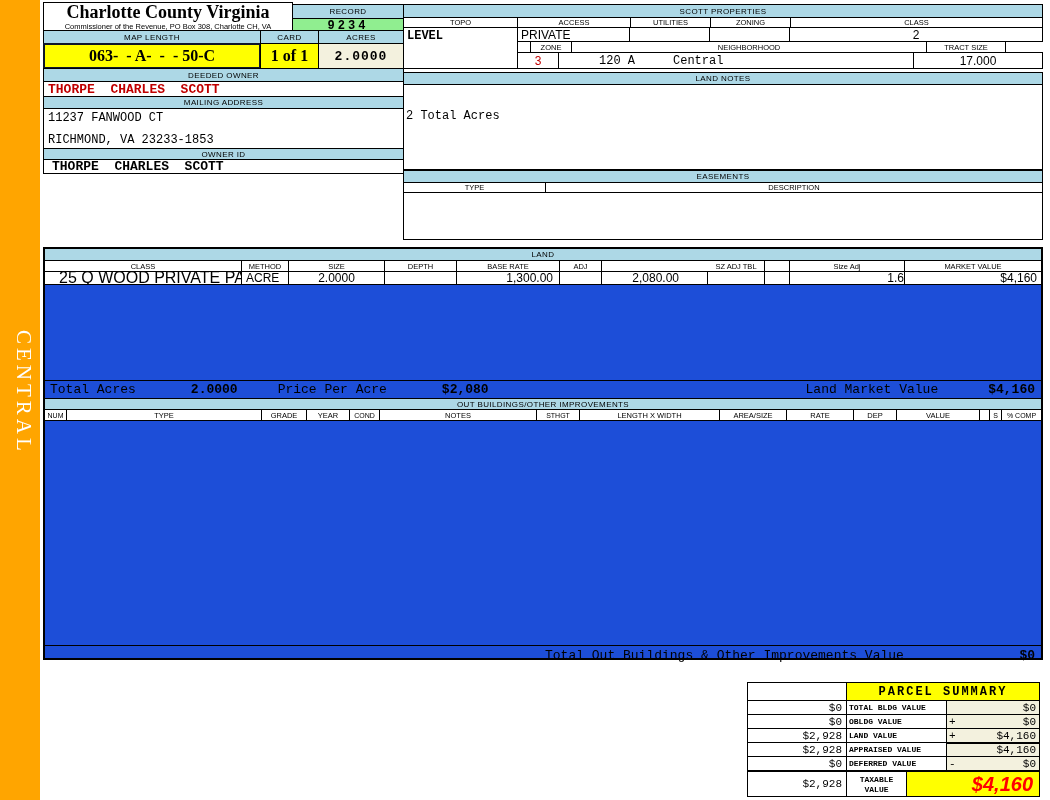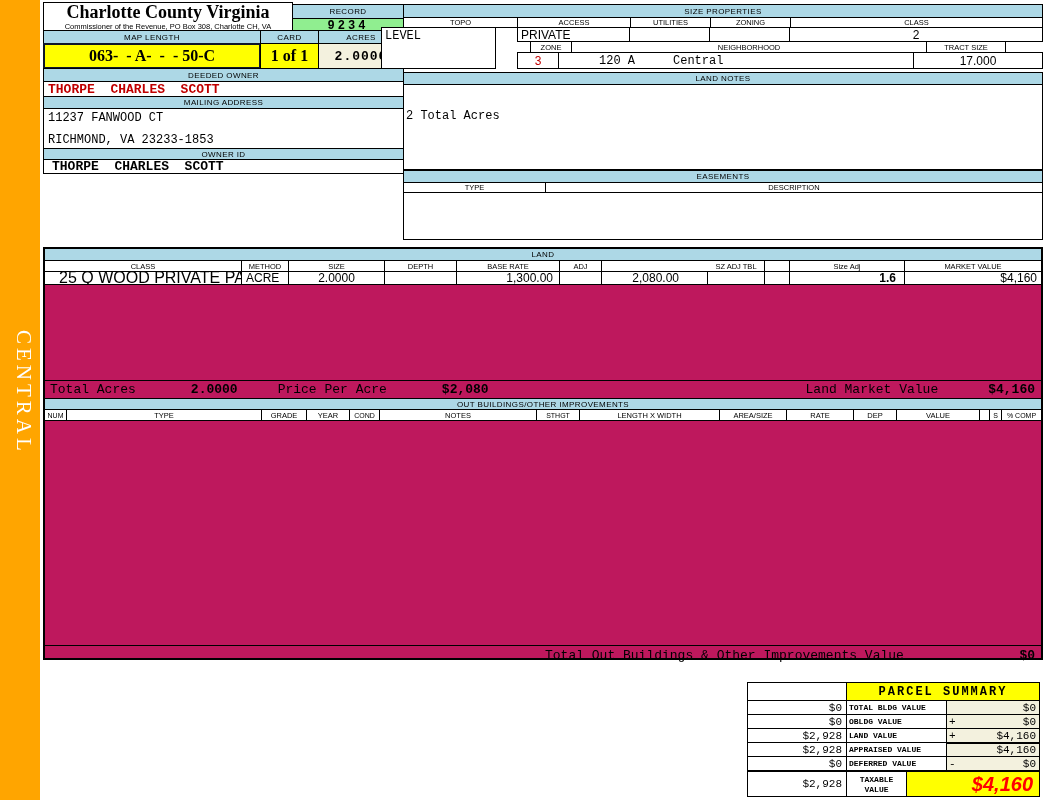--- a/index.html
+++ b/index.html
@@ -59,31 +59,31 @@
   <div class="abs bluebar" style="left:43px;top:96px;width:361px;height:13px;">MAILING ADDRESS</div>
   <div class="abs whitebox" style="left:43px;top:108px;width:361px;height:41px;display:flex;flex-direction:column;justify-content:space-between;">
     <div class="m12" style="padding:2px 0 0 4px;">11237 FANWOOD CT</div>
     <div class="m12" style="padding:0 0 1px 4px;">RICHMOND, VA 23233-1853</div>
   </div>
 
   <div class="abs bluebar" style="left:43px;top:148px;width:361px;height:12px;">OWNER ID</div>
   <div class="abs whitebox vcenter pre" style="left:43px;top:159px;width:361px;height:15px;padding-left:8px;
               font:bold 13px 'Liberation Mono',monospace;">THORPE  CHARLES  SCOTT</div>
 
-  <div class="abs bluebar" style="left:403px;top:4px;width:640px;height:14px;">SIZE PROPERTIES</div>
+  <div class="abs bluebar" style="left:403px;top:4px;width:640px;height:14px;">SCOTT PROPERTIES</div>
 
   <div class="abs cellrow" style="left:403px;top:17px;width:640px;height:11px;">
     <div style="width:114px;">TOPO</div>
     <div style="width:113px;">ACCESS</div>
     <div style="width:80px;">UTILITIES</div>
     <div style="width:80px;">ZONING</div>
     <div>CLASS</div>
   </div>
 
-  <div class="abs whitebox m12" style="left:381px;top:27px;width:115px;height:42px;padding:1px 0 0 3px;">LEVEL</div>
+  <div class="abs whitebox m12" style="left:403px;top:27px;width:115px;height:42px;padding:1px 0 0 3px;font-weight:bold;">LEVEL</div>
 
   <div class="abs cellrow" style="left:517px;top:27px;width:526px;height:15px;">
     <div class="m12" style="width:112px;justify-content:flex-start;padding-left:3px;font-size:12px;">PRIVATE</div>
     <div style="width:80px;"></div>
     <div style="width:80px;"></div>
     <div class="m12" style="font-size:12px;">2</div>
   </div>
 
   <div class="abs cellrow" style="left:517px;top:41px;width:476px;height:12px;margin-left:13px;">
     <div style="width:41px;">ZONE</div>
@@ -104,21 +104,21 @@
     <div class="m12" style="padding:24px 0 0 2px;">2 Total Acres</div>
   </div>
 
   <div class="abs bluebar" style="left:403px;top:170px;width:640px;height:13px;">EASEMENTS</div>
   <div class="abs cellrow" style="left:403px;top:182px;width:640px;height:11px;">
     <div style="width:142px;">TYPE</div>
     <div>DESCRIPTION</div>
   </div>
   <div class="abs whitebox" style="left:403px;top:192px;width:640px;height:48px;"></div>
 
-  <div class="abs" style="left:43px;top:247px;width:1000px;height:413px;border:2px solid #000;background:#be185d;">
+  <div class="abs" style="left:43px;top:247px;width:1000px;height:413px;border:2px solid #000;background:#1d4ed8;">
 
     <div class="abs bluebar" style="left:0;top:0;width:996px;height:12px;border-left:none;border-right:none;border-top:none;">LAND</div>
 
     <div class="abs cellrow" style="left:0;top:11px;width:996px;height:12px;border-left:none;border-right:none;">
       <div style="width:197px;">CLASS</div>
       <div style="width:47px;">METHOD</div>
       <div style="width:96px;">SIZE</div>
       <div style="width:72px;">DEPTH</div>
       <div style="width:103px;">BASE RATE</div>
       <div style="width:42px;">ADJ</div>
@@ -132,21 +132,21 @@
     <div class="abs cellrow" style="left:0;top:22px;width:996px;height:14px;border-left:none;border-right:none;">
       <div class="m12" style="width:197px;justify-content:flex-start;padding-left:14px;font-size:16px;">25 Q WOOD PRIVATE PATH</div>
       <div class="m12" style="width:47px;justify-content:flex-start;padding-left:4px;font-size:12px;">ACRE</div>
       <div class="m12" style="width:96px;font-size:12px;">2.0000</div>
       <div style="width:72px;"></div>
       <div class="m12" style="width:103px;justify-content:flex-end;padding-right:6px;font-size:12px;">1,300.00</div>
       <div style="width:42px;"></div>
       <div class="m12" style="width:106px;justify-content:flex-end;padding-right:28px;font-size:12px;">2,080.00</div>
       <div style="width:57px;"></div>
       <div style="width:25px;"></div>
-      <div class="m12" style="width:115px;justify-content:flex-end;padding-right:8px;font-size:12px;font-weight:bold;">1.6</div>
+      <div class="m12" style="width:115px;justify-content:flex-end;font-size:12px;">1.6</div>
       <div class="m12" style="justify-content:flex-end;padding-right:4px;font-size:12px;">$4,160</div>
     </div>
 
     <div class="abs vcenter" style="left:0;top:131px;width:996px;height:19px;border-top:1px solid #000;border-bottom:1px solid #000;
                 font:13px 'Liberation Mono',monospace;">
       <span style="margin-left:5px;">Total Acres</span>
       <span class="b" style="margin-left:55px;">2.0000</span>
       <span style="margin-left:40px;">Price Per Acre</span>
       <span class="b" style="margin-left:55px;">$2,080</span>
       <span style="margin-left:auto;">Land Market Value</span>

